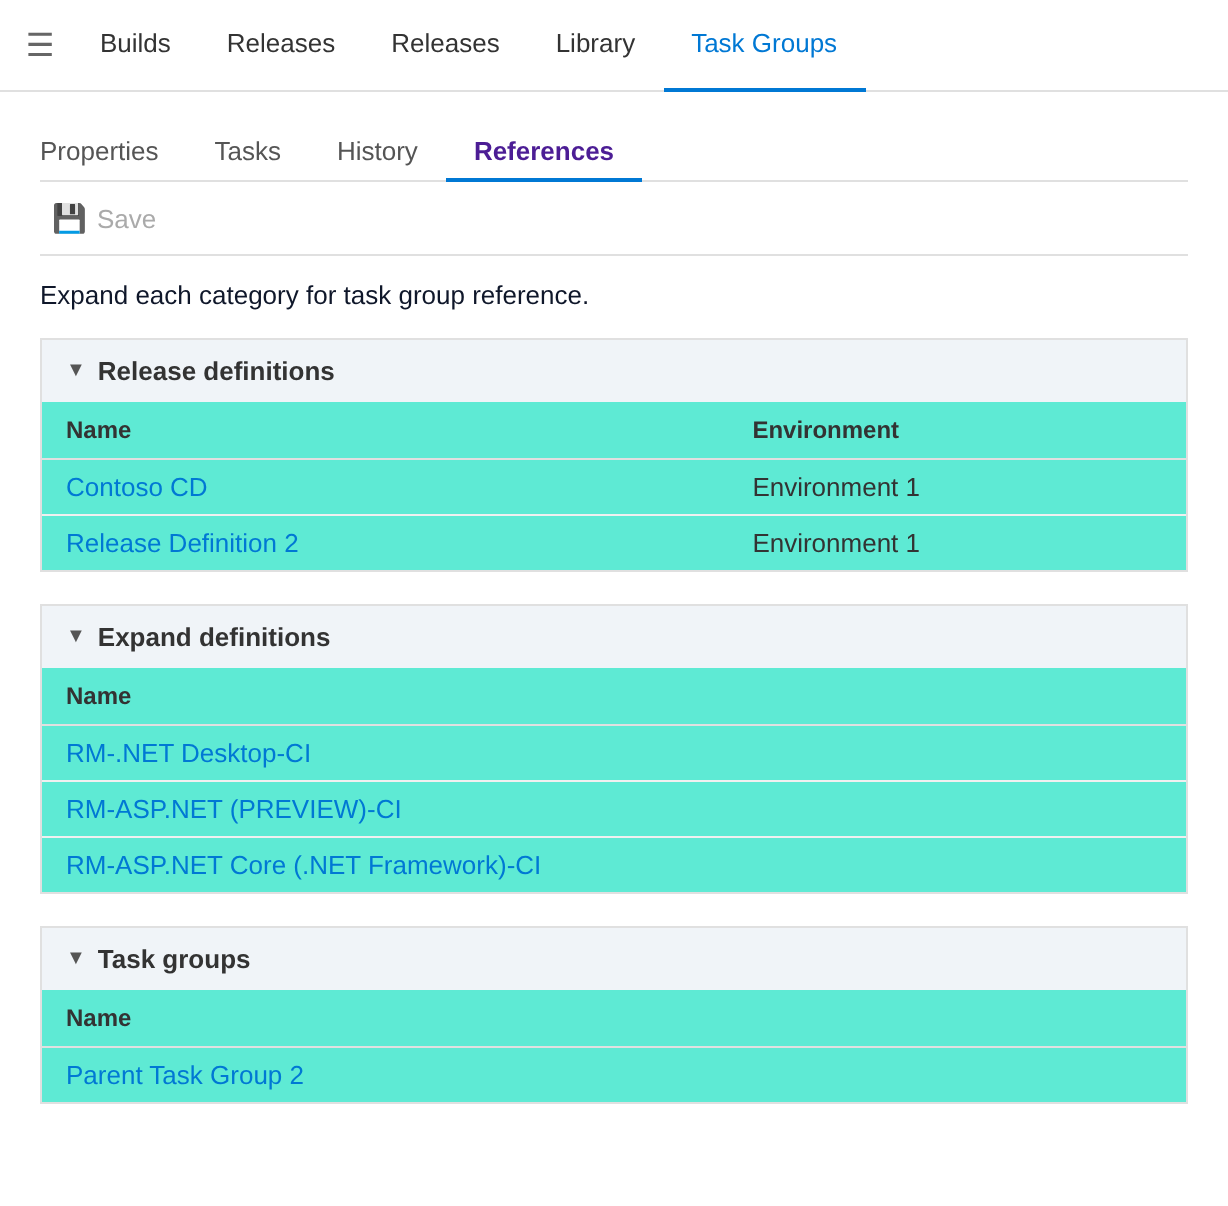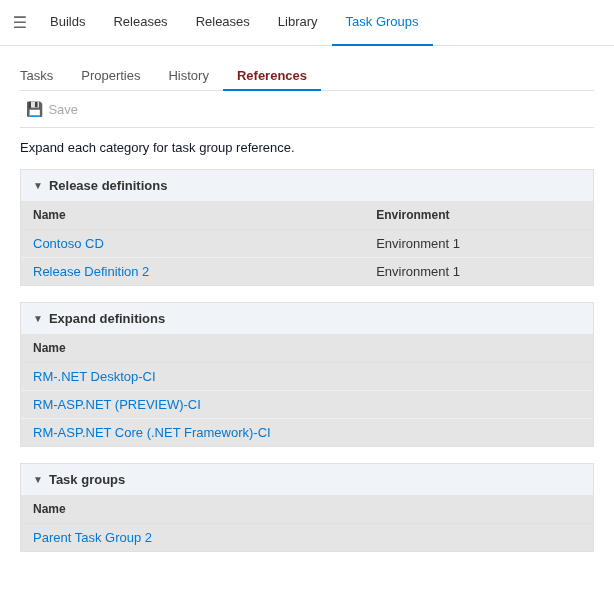--- a/index.html
+++ b/index.html
@@ -74,21 +74,21 @@
       font-size: 13px;
       color: #555;
       cursor: pointer;
       border-bottom: 2px solid transparent;
       margin-bottom: -1px;
     }
     .sub-tab:first-child {
       padding-left: 0;
     }
     .sub-tab.active {
-      color: #7f1d1d;
+      color: #4c1d95;
       border-bottom: 2px solid #0078d4;
       font-weight: 600;
     }
 
     
     .toolbar {
       display: flex;
       align-items: center;
       padding: 8px 0;
       border-bottom: 1px solid #e0e0e0;
@@ -134,21 +134,21 @@
     }
     .chevron {
       font-size: 10px;
       color: #555;
     }
 
     
     .ref-table {
       width: 100%;
       border-collapse: collapse;
-      background: #e5e5e5;
+      background: #5eead4;
     }
     .ref-table th {
       text-align: left;
       font-weight: 600;
       font-size: 12px;
       color: #333;
       padding: 7px 12px;
       border-bottom: 1px solid #e0e0e0;
     }
     .ref-table td {
@@ -187,22 +187,22 @@
   <a class="nav-item">Releases</a>
   <a class="nav-item">Releases</a>
   <a class="nav-item">Library</a>
   <a class="nav-item active">Task Groups</a>
 </nav>
 
 <div class="page-content">
 
 
   <div class="sub-tabs">
+    <div class="sub-tab">Properties</div>
     <div class="sub-tab">Tasks</div>
-    <div class="sub-tab">Properties</div>
     <div class="sub-tab">History</div>
     <div class="sub-tab active">References</div>
   </div>
 
   <div class="toolbar">
     <button class="toolbar-btn">
       <span class="icon">💾</span>
       <span>Save</span>
     </button>
   </div>

